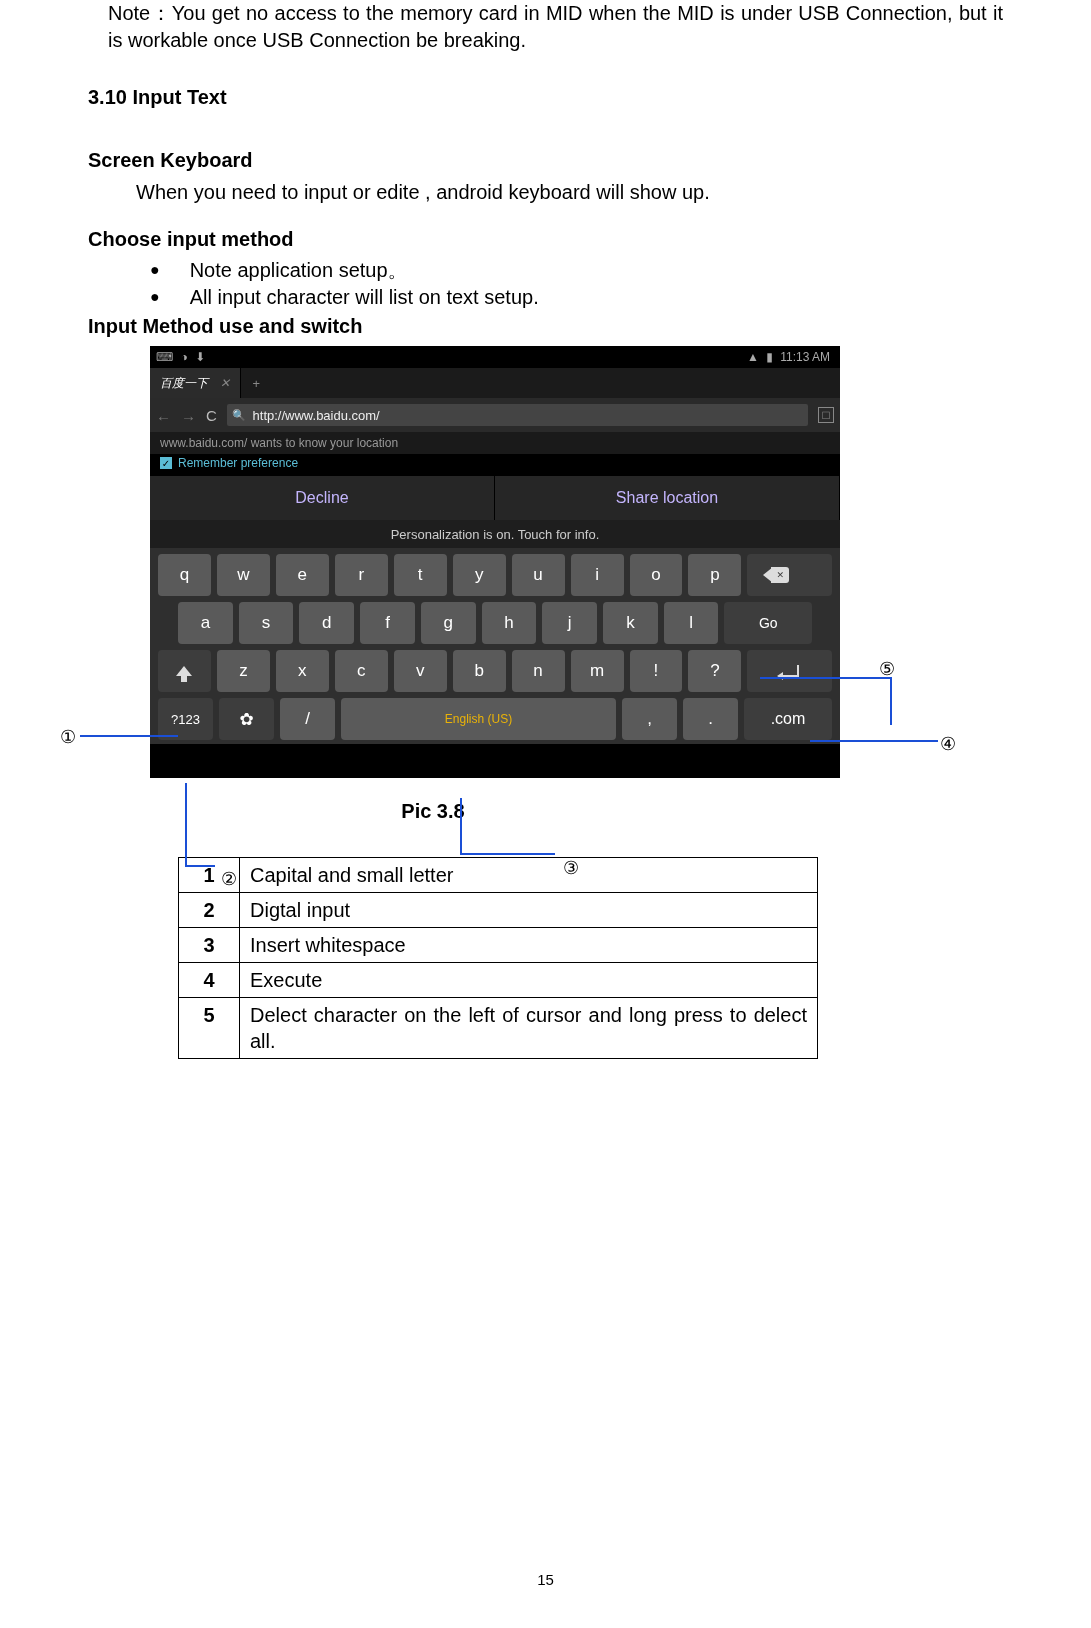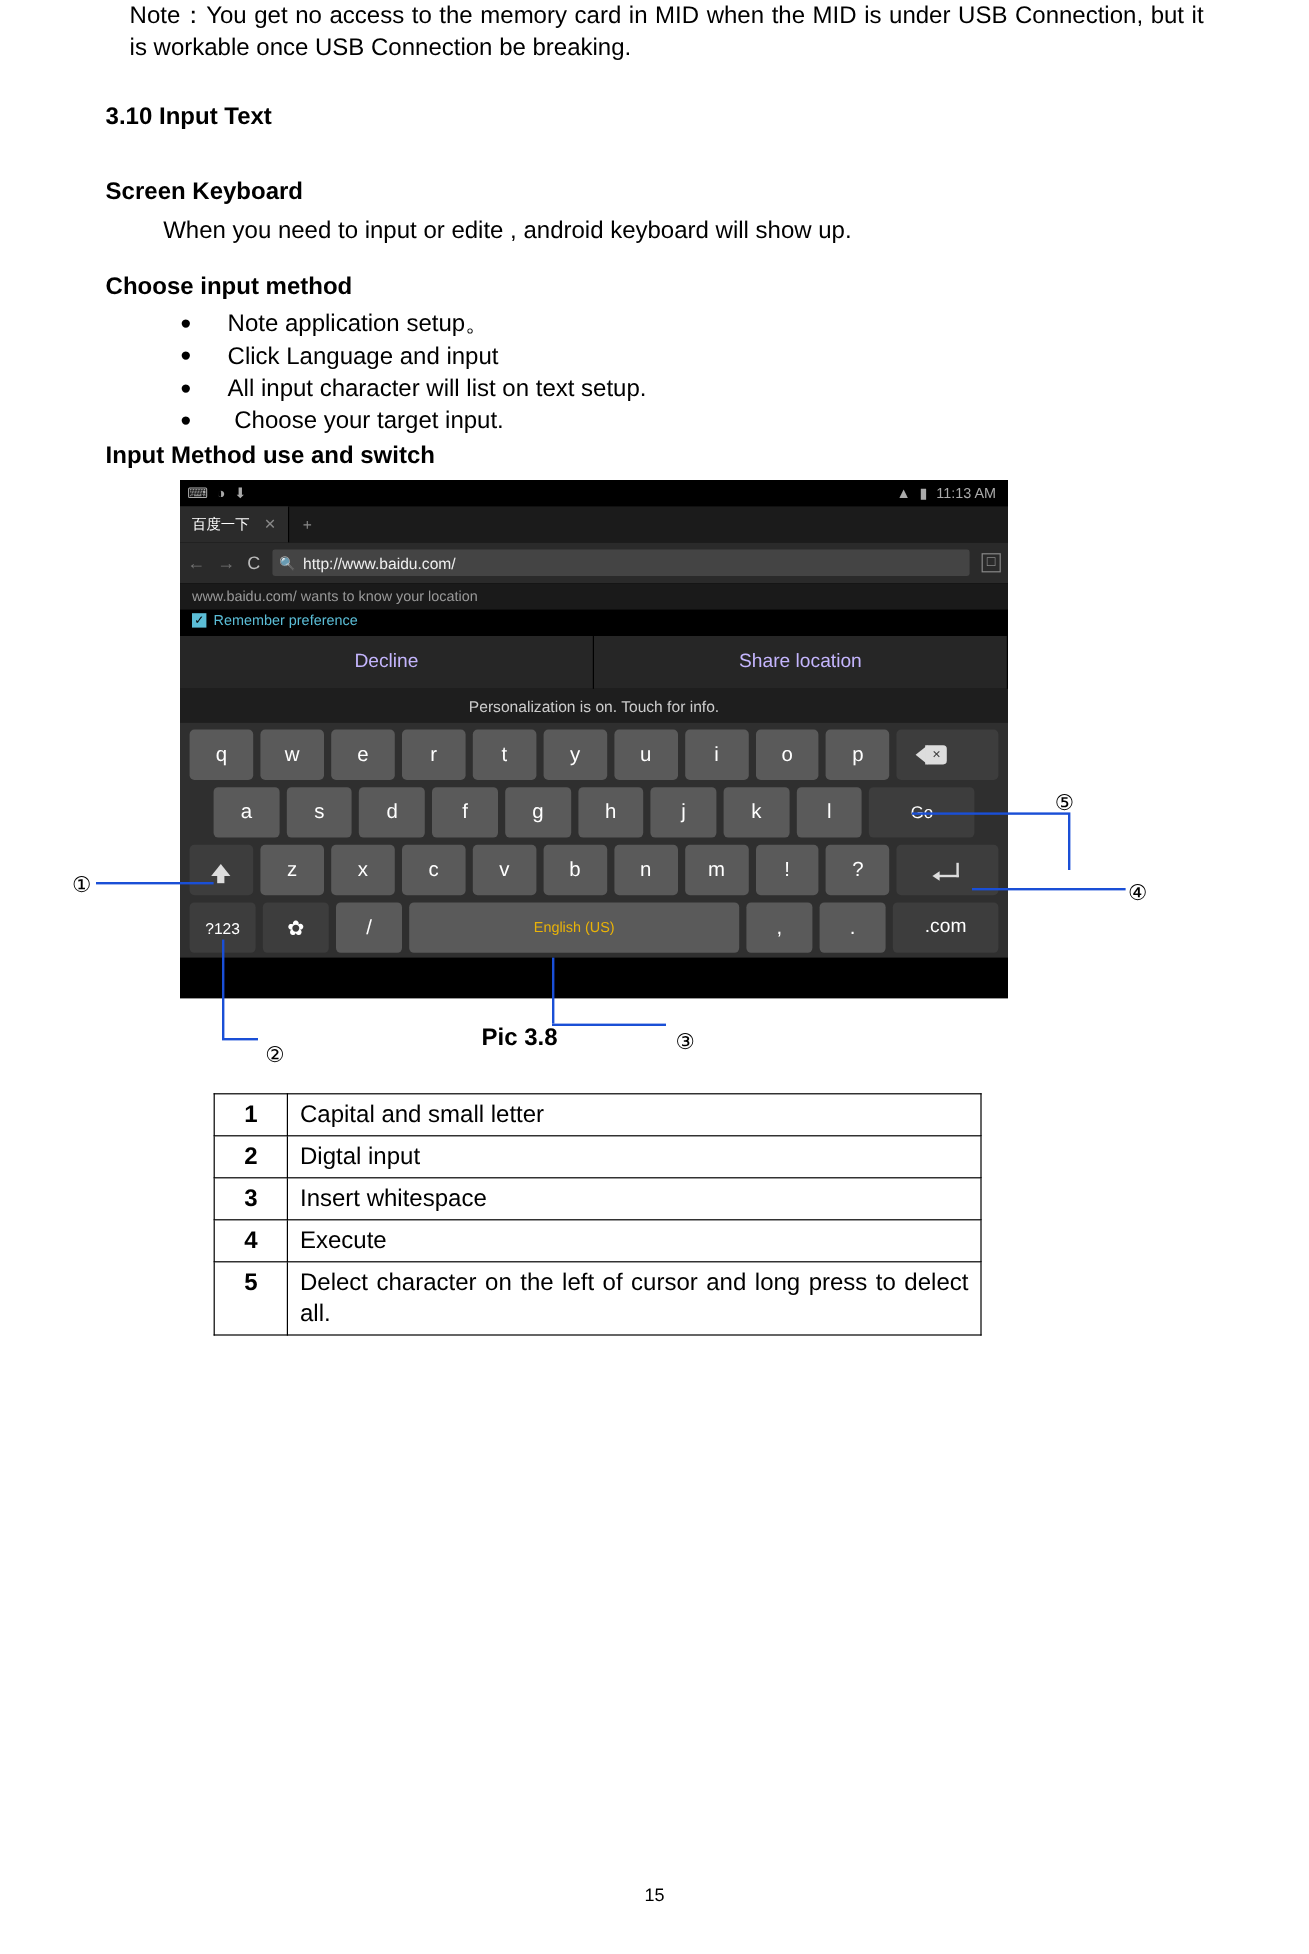--- a/index.html
+++ b/index.html
@@ -61,20 +61,21 @@
     padding: 0 6px;
     font-size: 12px;
     color: #aaa;
   }
   .statusbar .icons span { margin-right: 4px; }
   .tabbar {
     height: 30px;
     background: #1b1b1b;
     display: flex;
     align-items: stretch;
+    font-style: italic;
   }
   .tab {
     display: flex;
     align-items: center;
     background: #2b2b2b;
     padding: 0 10px;
     font-size: 12px;
     border-right: 1px solid #000;
     gap: 12px;
   }
@@ -285,23 +286,21 @@
 
   <div class="note-block">Note：You get no access to the memory card in MID when the MID is under USB Connection, but it is workable once USB Connection be breaking.</div>
 
   <div class="sect-title">3.10 Input Text</div>
 
   <div class="sub-heading">Screen Keyboard</div>
   <div class="indented-para">When you need to input or edite , android keyboard will show up.</div>
 
   <div class="sub-heading">Choose input method</div>
   <div class="bullet-line" style="margin-left:22px"><span>Note application setup。</span></div>
-  <div class="bullet-line" style="margin-left:22px"><span>Click Language and input</span></div>
   <div class="bullet-line" style="margin-left:22px"><span>All input character will list on text setup.</span></div>
-  <div class="bullet-line" style="margin-left:22px"><span> Choose your target input.</span></div>
 
   <div class="sub-heading" style="margin-top:4px">Input Method use and switch</div>
 
   
   <div class="device">
     <div class="statusbar">
       <div class="icons">
         <span>⌨</span>
         <span>◑</span>
         <span>⬇</span>

